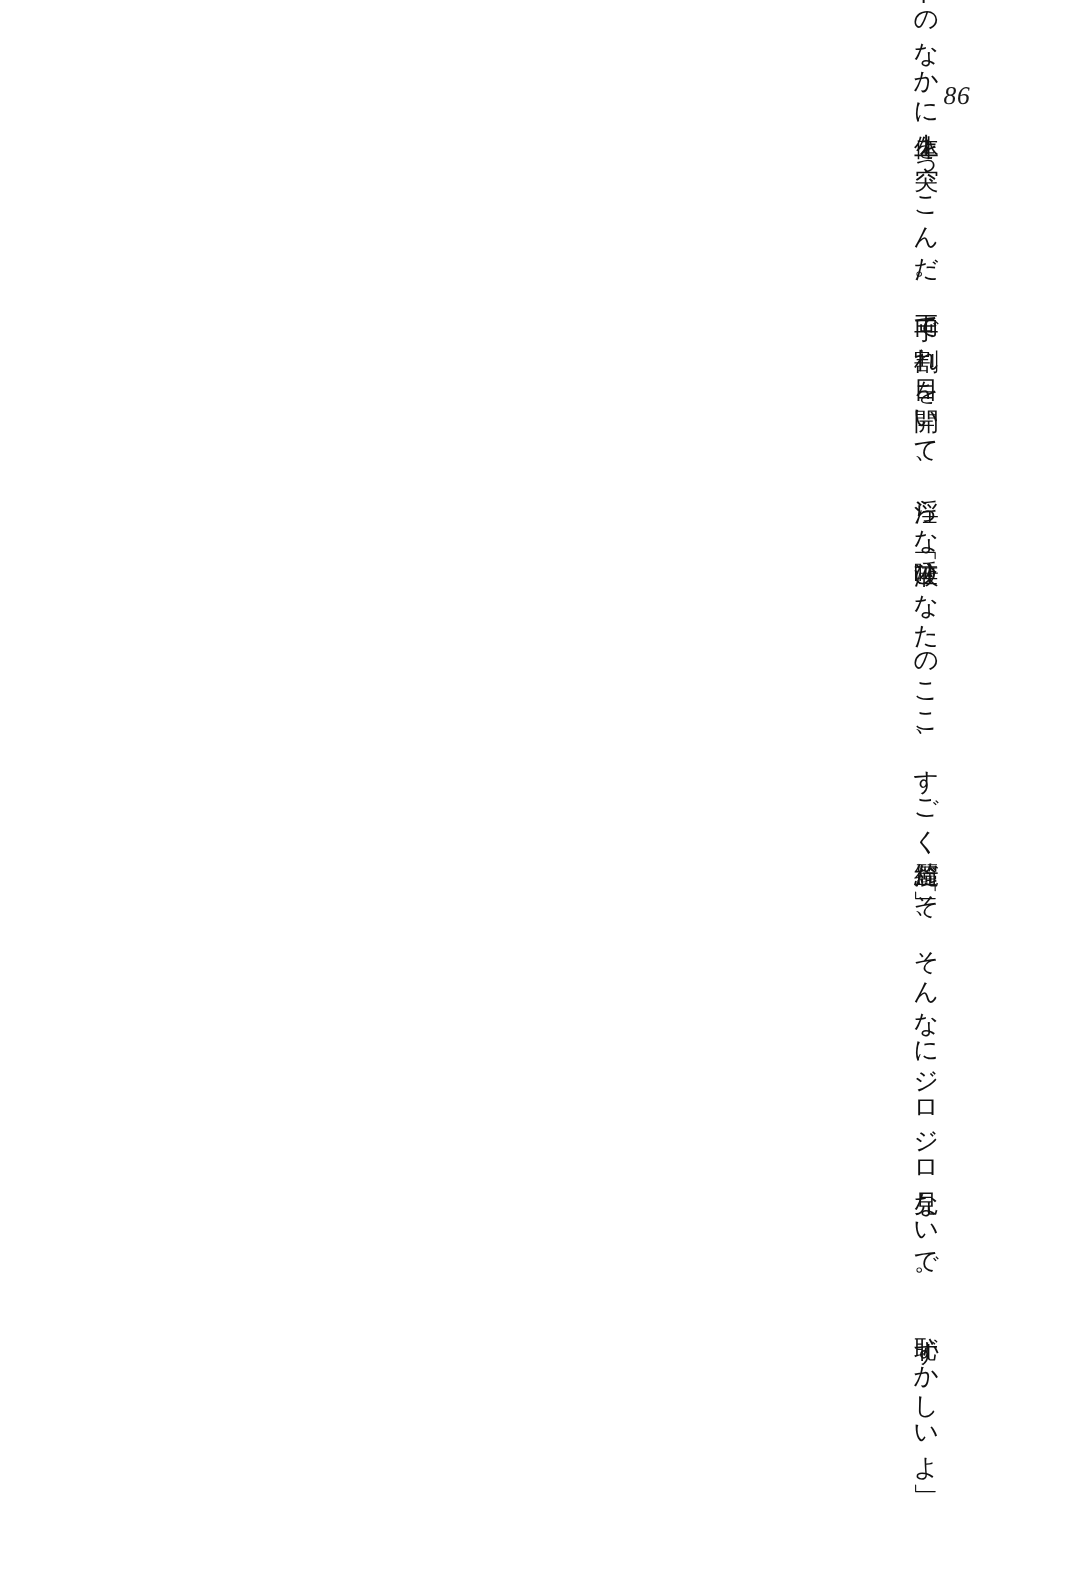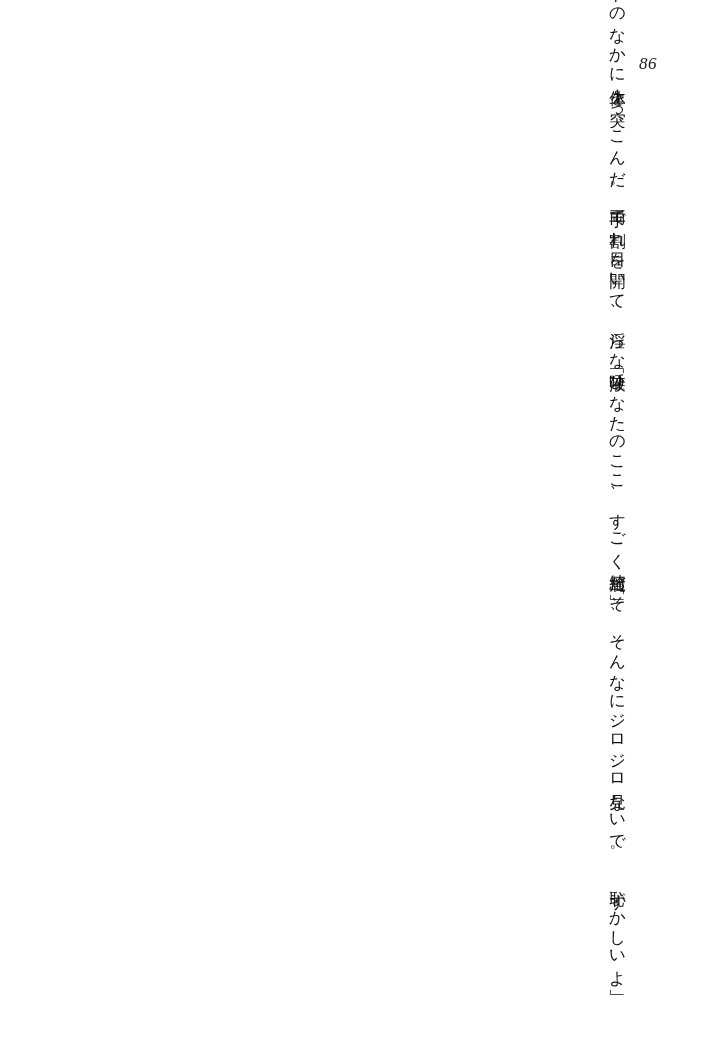--- a/index.html
+++ b/index.html
@@ -17,21 +17,21 @@
   .page {
     position: relative;
     width: 711px;
     height: 1050px;
     box-sizing: border-box;
     background: #ffffff;
   }
   .page-number {
     position: absolute;
     top: 54px;
-    right: 54px;
+    right: 64px;
     font-size: 17px;
     font-style: italic;
     font-family: "Liberation Serif", "DejaVu Serif", serif;
     letter-spacing: 0.5px;
     color: #1a1a1a;
   }
   .body-text {
     position: absolute;
     top: 108px;
     right: 78px;

